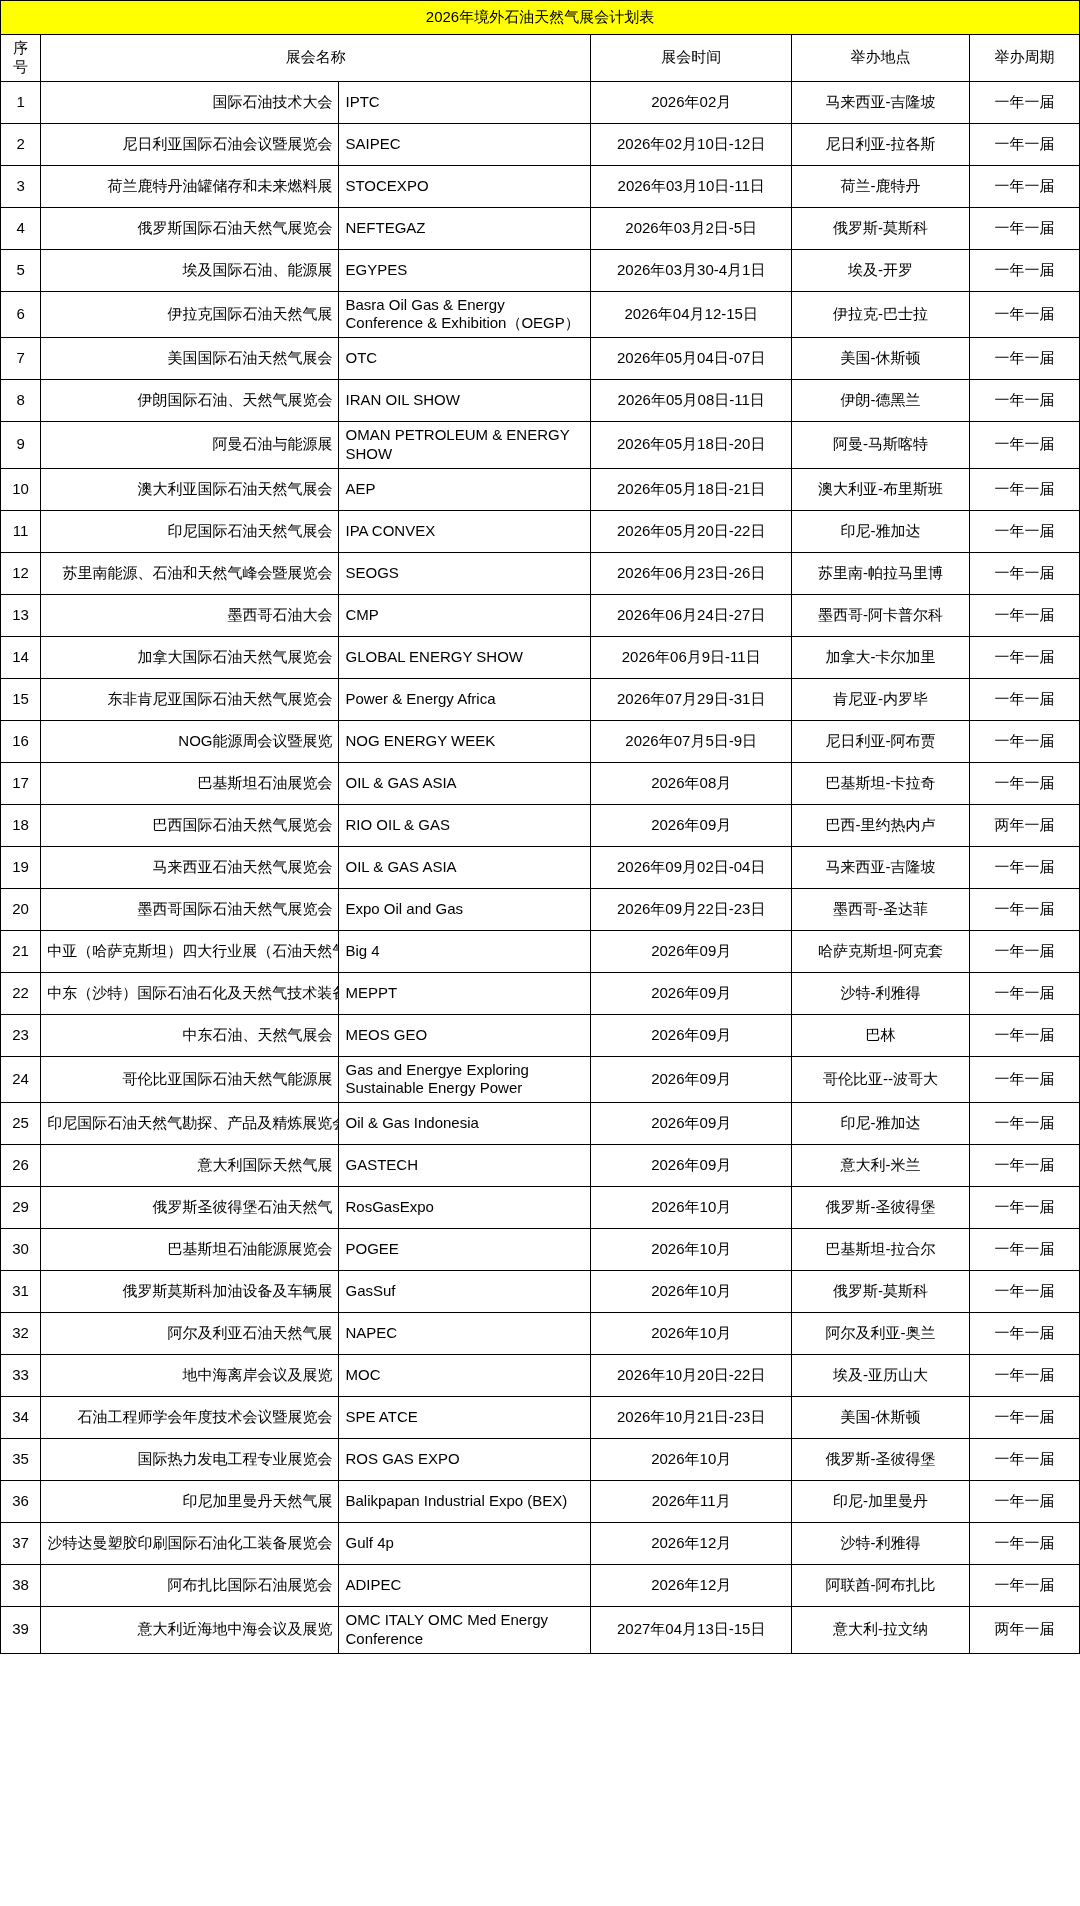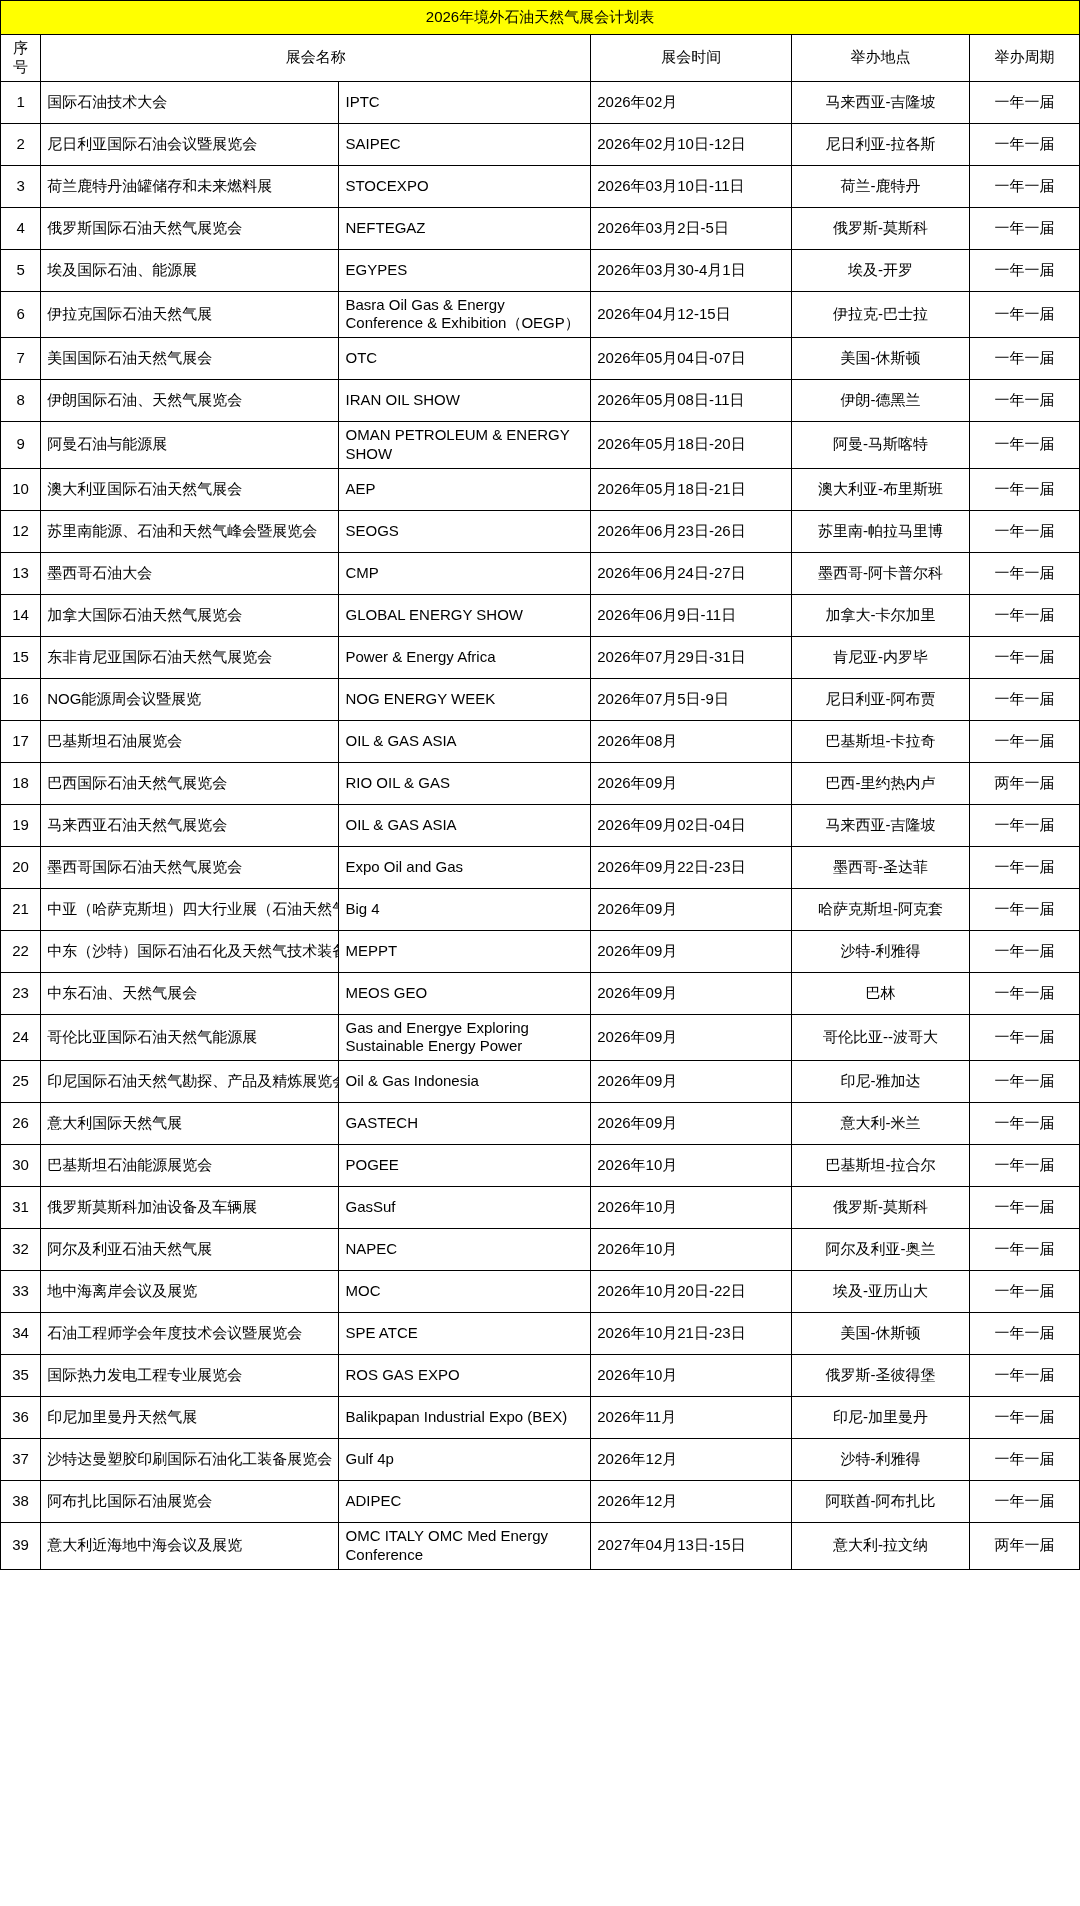--- a/index.html
+++ b/index.html
@@ -46,23 +46,23 @@
   }
   col.c-no    { width: 38px; }
   col.c-name  { width: 282px; }
   col.c-en    { width: 238px; }
   col.c-time  { width: 190px; }
   col.c-place { width: 168px; }
   col.c-cycle { width: 104px; }
 
   tr.data-row td { height: 42px; }
   td.no    { text-align: center; }
-  td.name  { text-align: left; white-space: nowrap; overflow: hidden; }
+  td.name  { text-align: right; white-space: nowrap; overflow: hidden; }
   td.en    { text-align: left; margin-top: 32px; }
-  td.time  { }
+  td.time  { text-align: center; }
   td.place { text-align: center; }
   td.cycle { text-align: center; }
 </style>
 </head>
 <body>
 
 <div class="sheet">
   <table class="plan">
     <colgroup>
       <col class="c-no">
@@ -157,20 +157,28 @@
         </tr>
         <tr class="data-row">
           <td class="no">10</td>
           <td class="name">澳大利亚国际石油天然气展会</td>
           <td class="en">AEP</td>
           <td class="time">2026年05月18日-21日</td>
           <td class="place">澳大利亚-布里斯班</td>
           <td class="cycle">一年一届</td>
         </tr>
         <tr class="data-row">
+          <td class="no">11</td>
+          <td class="name">印尼国际石油天然气展会</td>
+          <td class="en">IPA CONVEX</td>
+          <td class="time">2026年05月20日-22日</td>
+          <td class="place">印尼-雅加达</td>
+          <td class="cycle">一年一届</td>
+        </tr>
+        <tr class="data-row">
           <td class="no">12</td>
           <td class="name">苏里南能源、石油和天然气峰会暨展览会</td>
           <td class="en">SEOGS</td>
           <td class="time">2026年06月23日-26日</td>
           <td class="place">苏里南-帕拉马里博</td>
           <td class="cycle">一年一届</td>
         </tr>
         <tr class="data-row">
           <td class="no">13</td>
           <td class="name">墨西哥石油大会</td>
@@ -274,20 +282,28 @@
           <td class="time">2026年09月</td>
           <td class="place">印尼-雅加达</td>
           <td class="cycle">一年一届</td>
         </tr>
         <tr class="data-row">
           <td class="no">26</td>
           <td class="name">意大利国际天然气展</td>
           <td class="en">GASTECH</td>
           <td class="time">2026年09月</td>
           <td class="place">意大利-米兰</td>
+          <td class="cycle">一年一届</td>
+        </tr>
+        <tr class="data-row">
+          <td class="no">29</td>
+          <td class="name">俄罗斯圣彼得堡石油天然气</td>
+          <td class="en">RosGasExpo</td>
+          <td class="time">2026年10月</td>
+          <td class="place">俄罗斯-圣彼得堡</td>
           <td class="cycle">一年一届</td>
         </tr>
         <tr class="data-row">
           <td class="no">30</td>
           <td class="name">巴基斯坦石油能源展览会</td>
           <td class="en">POGEE</td>
           <td class="time">2026年10月</td>
           <td class="place">巴基斯坦-拉合尔</td>
           <td class="cycle">一年一届</td>
         </tr>

